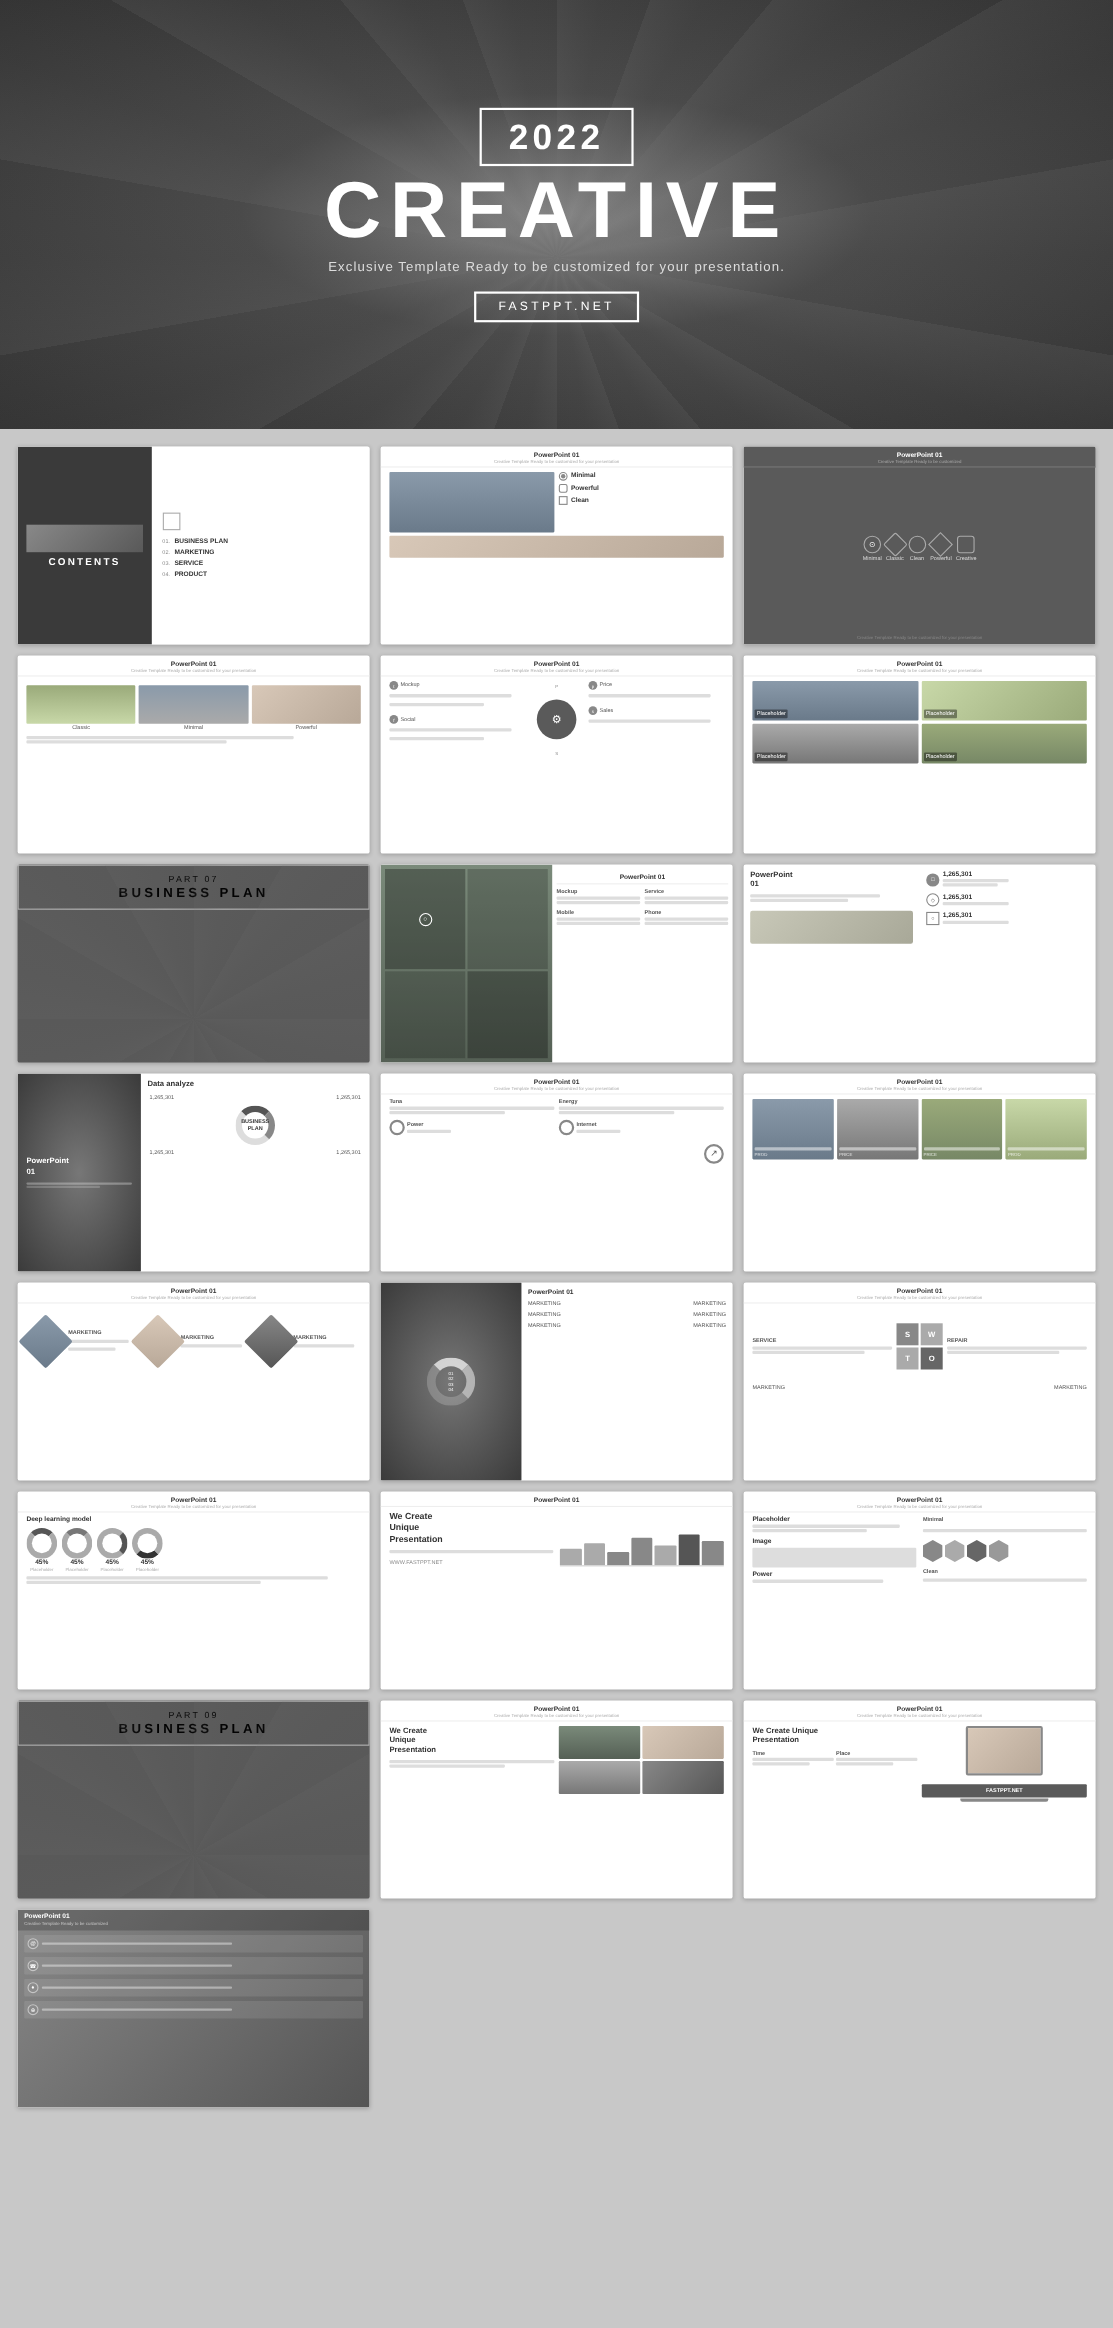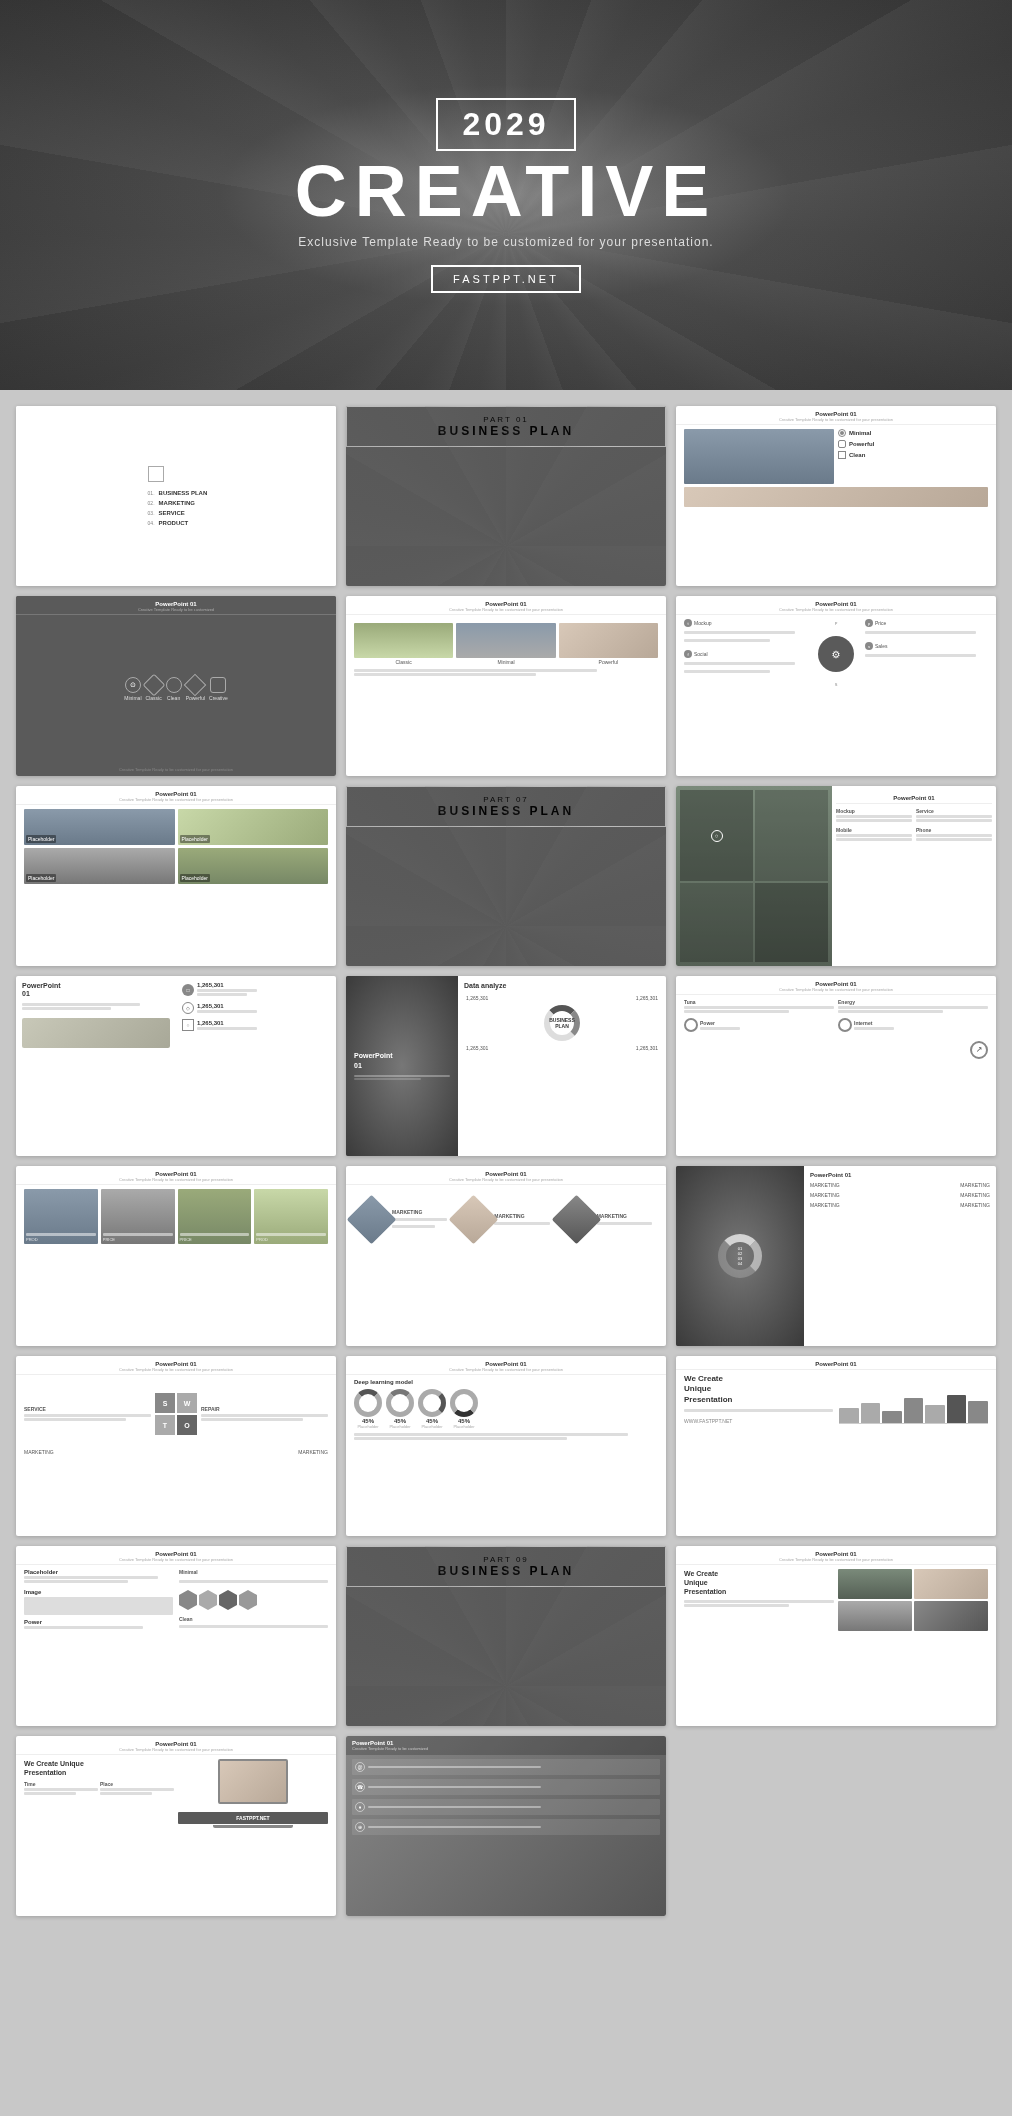--- a/index.html
+++ b/index.html
@@ -240,34 +240,38 @@
     }
   </style>
 </head>
 <body>
 
 <div class="hero">
   <div class="hero-bg"></div>
   <div class="hero-swirl"></div>
   <div class="hero-content">
     <div class="hero-year-box">
-      <div class="hero-year">2029</div>
+      <div class="hero-year">2022</div>
     </div>
     <div class="hero-title">CREATIVE</div>
     <div class="hero-subtitle">Exclusive Template Ready to be customized for your presentation.</div>
     <div class="hero-brand-box">
       <div class="hero-brand">FASTPPT.NET</div>
     </div>
   </div>
 </div>
 
 <div class="slides-grid">
 
   <div class="slide">
     <div class="slide-inner slide-contents">
+      <div class="left-dark">
+        <div style="width:100%;height:25px;background:linear-gradient(135deg,#aaa,#666);margin-bottom:4px;opacity:0.7;"></div>
+        <div class="contents-label">CONTENTS</div>
+      </div>
       <div class="right-content">
         <div style="width:16px;height:16px;border:1px solid #aaa;margin-bottom:4px;"></div>
         <div class="menu-item">
           <span class="menu-num">01.</span>
           <span class="menu-text">BUSINESS PLAN</span>
         </div>
         <div class="menu-item">
           <span class="menu-num">02.</span>
           <span class="menu-text">MARKETING</span>
         </div>
@@ -276,31 +280,20 @@
           <span class="menu-text">SERVICE</span>
         </div>
         <div class="menu-item">
           <span class="menu-num">04.</span>
           <span class="menu-text">PRODUCT</span>
         </div>
       </div>
     </div>
   </div>
 
-  <div class="slide dark">
-    <div class="slide-inner">
-      <div class="swirl-bg"></div>
-      <div class="part-content">
-        <div class="part-box">
-          <div class="part-number">PART 01</div>
-          <div class="part-title">BUSINESS PLAN</div>
-        </div>
-      </div>
-    </div>
-  </div>
 
   <div class="slide">
     <div class="slide-inner">
       <div class="slide-header">
         <div class="slide-header-title">PowerPoint 01</div>
         <div class="slide-header-sub">Creative Template Ready to be customized for your presentation</div>
       </div>
       <div class="slide-body">
         <div class="row" style="height:55px;gap:4px;">
           <div style="flex:1;background:linear-gradient(180deg,#8a9aaa,#6a7a8a);border-radius:1px;"></div>

